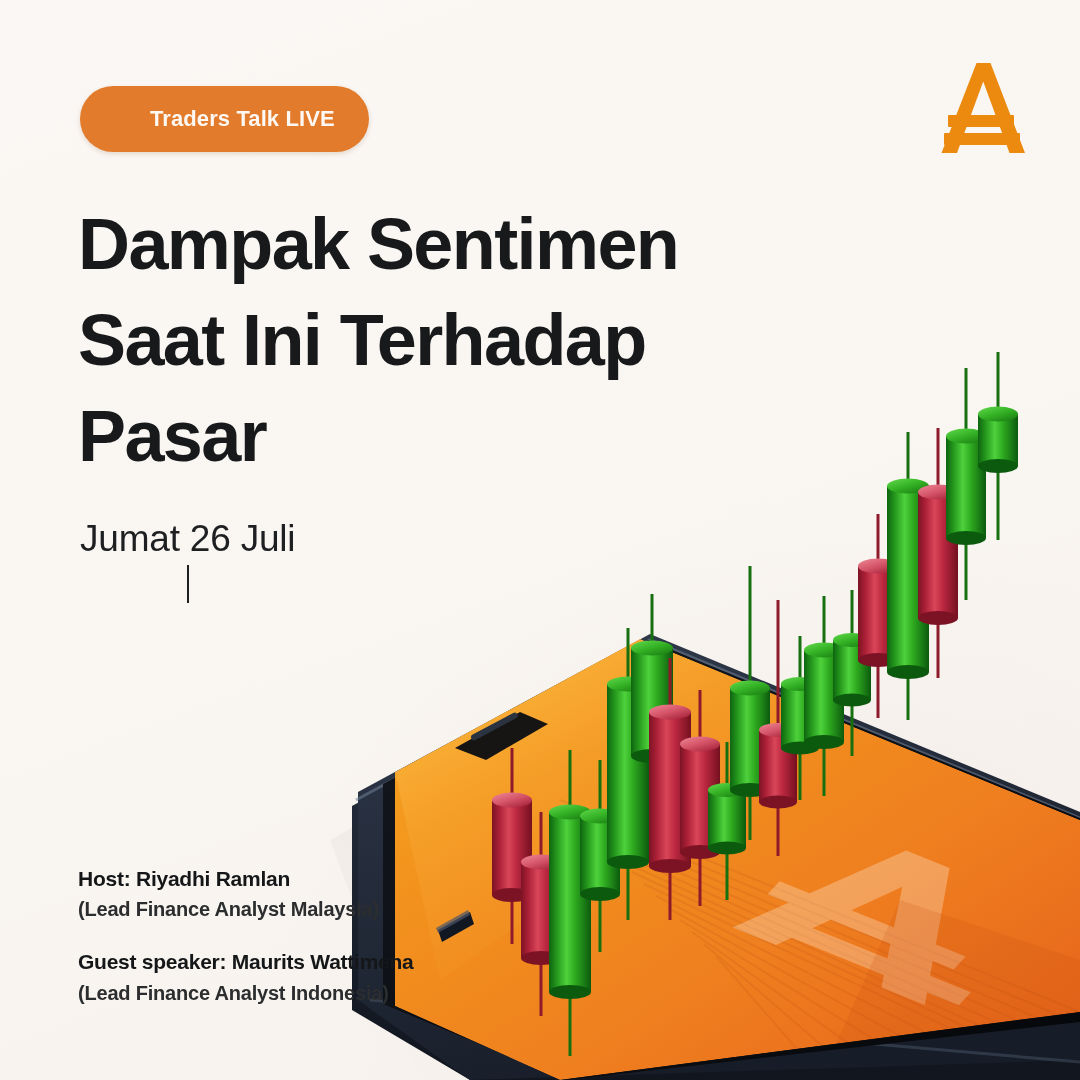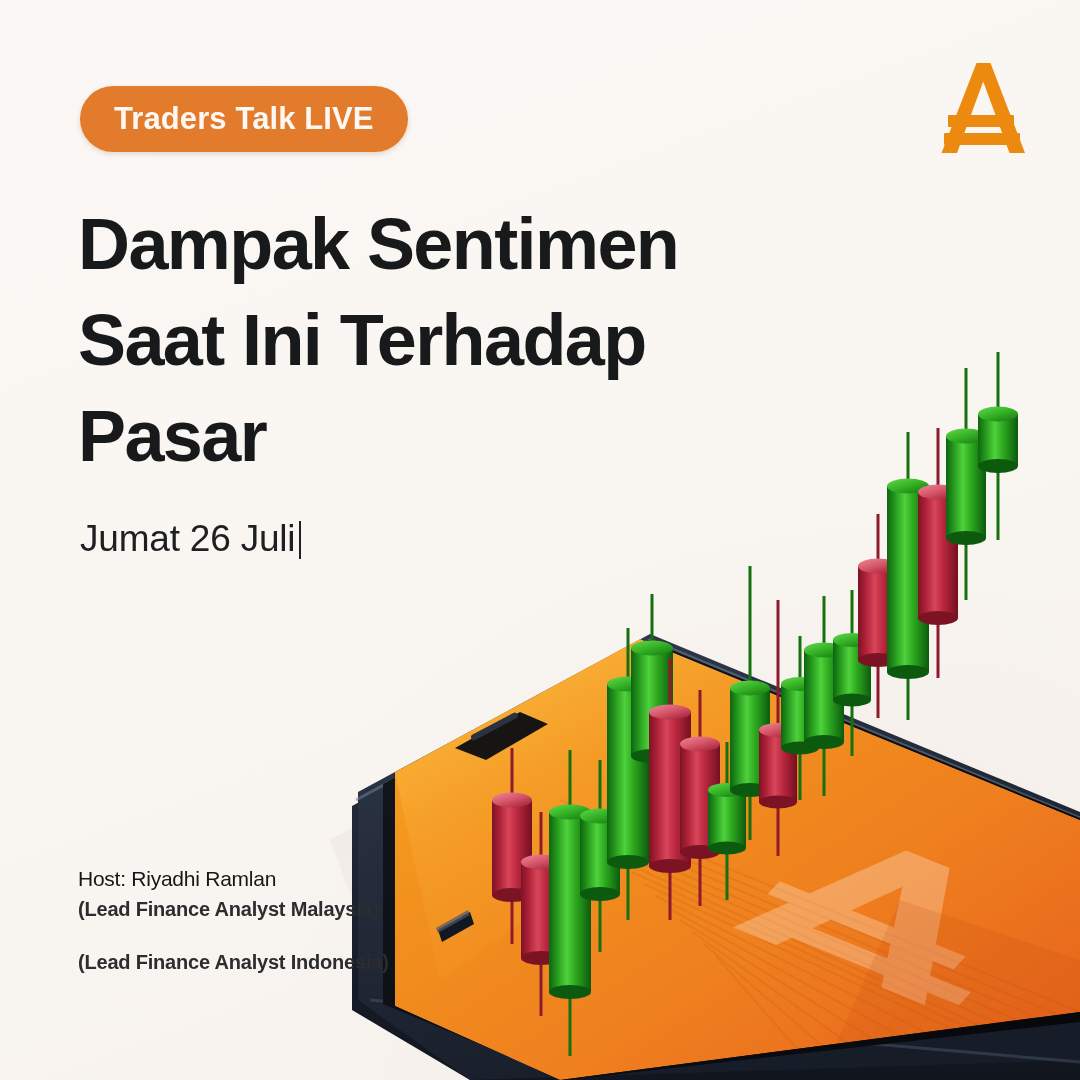--- a/index.html
+++ b/index.html
@@ -34,59 +34,60 @@
   .badge{
     position:absolute; left:80px; top:86px;
     height:66px; padding:0 34px;
     display:flex; align-items:center; justify-content:center;
     background:#e27b2b;
     border-radius:33px;
     box-shadow:0 2px 5px rgba(120,70,20,.18);
   }
   .badge-label{
     color:#fdf8f3;
-    font-size:31px;
+    font-size:22px;
     font-weight:bold;
     letter-spacing:.1px;
     white-space:nowrap;
+    margin-left:36px;
   }
 
   .headline{
     position:absolute; left:78px; top:196px;
     width:760px;
     color:#17191a;
     font-size:72px;
     font-weight:bold;
     line-height:1.335;
     letter-spacing:-1.6px;
   }
   .headline-line{ display:block; white-space:nowrap; }
 
   .subline{
     position:absolute; left:80px; top:518px;
     color:#1d1f20;
     font-size:37px;
     font-weight:normal;
     letter-spacing:-.2px;
     white-space:nowrap;
-    display:flex; align-items:center; gap:4px;
+    display:flex; align-items:center; gap:4px;flex-direction:column;
   }
   .subline .divider{
     display:inline-block;
     width:2px; height:38px;
     background:#1d1f20;
     position:relative; top:1px;
   }
 
   .credits{ position:absolute; left:78px; top:866px; }
   .credit-block + .credit-block{ margin-top:27px; }
   .credit-name{
     color:#141618;
     font-size:21px;
-    font-weight:normal;
+    font-weight:bold;
     letter-spacing:-.25px;
     white-space:nowrap;
     line-height:1.25;
   }
   .credit-role{
     color:#2b2d2e;
     font-size:20px;
     font-weight:bold;
     letter-spacing:-.2px;
     white-space:nowrap;
@@ -375,20 +376,21 @@
       <span>Jumat 26 Juli</span>
       <span class="divider"></span>
     </div>
 
     <div class="credits">
       <div class="credit-block">
         <div class="credit-name">Host: Riyadhi Ramlan</div>
         <div class="credit-role">(Lead Finance Analyst Malaysia)</div>
       </div>
       <div class="credit-block">
+        <div class="credit-name">Guest speaker: Maurits Wattimena</div>
         <div class="credit-role">(Lead Finance Analyst Indonesia)</div>
       </div>
     </div>
 
     <div class="brand-logo">
       <svg viewBox="0 0 104 102" xmlns="http://www.w3.org/2000/svg">
         <g fill="#ec8a10">
 
           <path d="M46.5 6 H60.5 L95 96 H79.5 L53.2 24.5 L27 96 H11.5 Z"></path>
 

